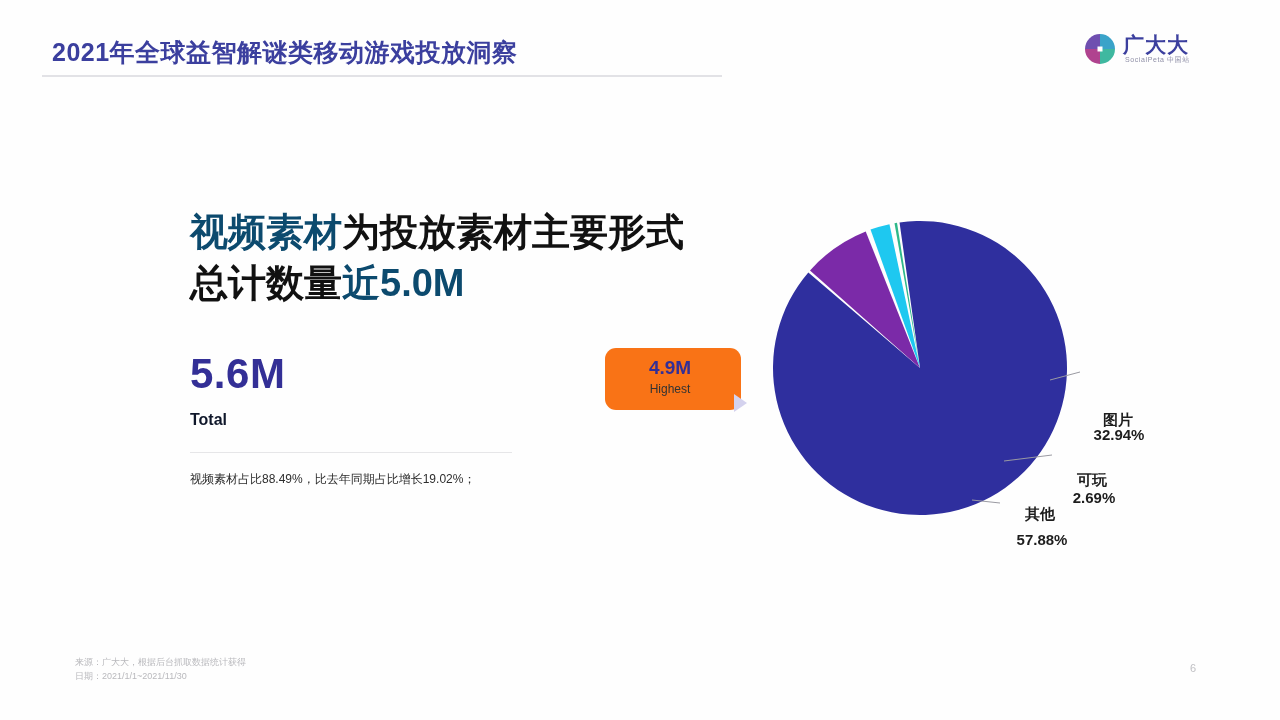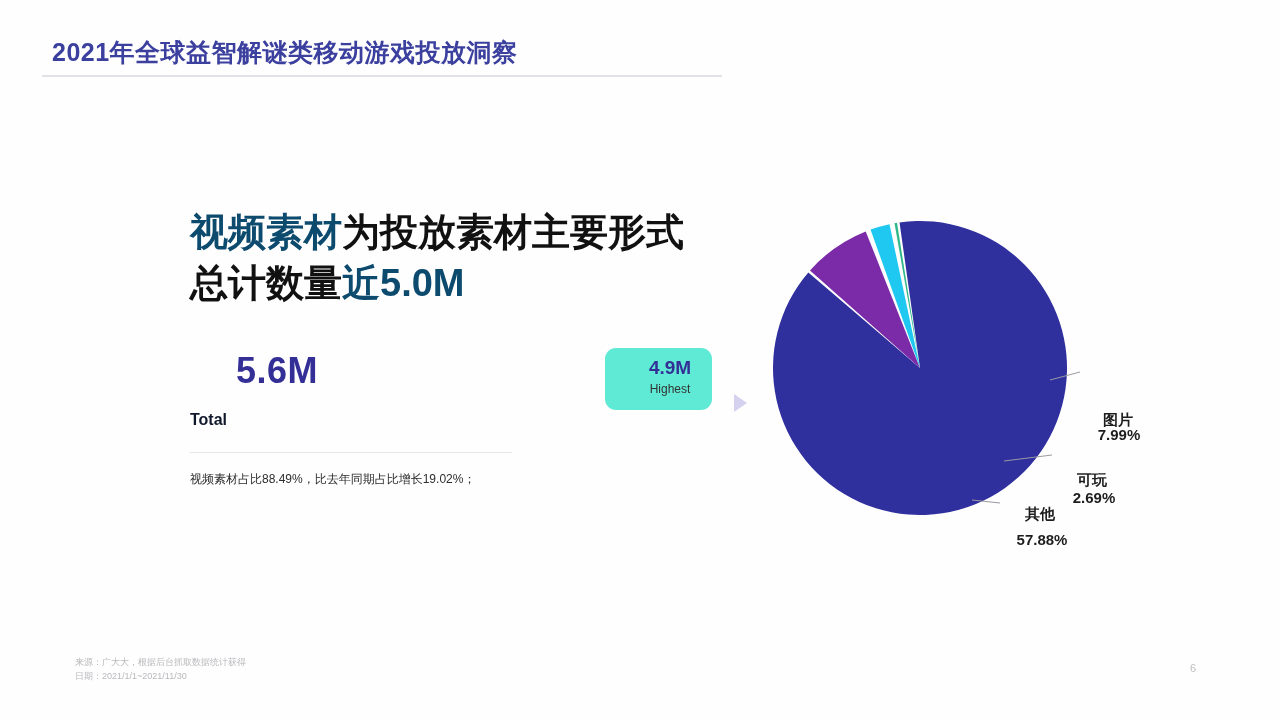--- a/index.html
+++ b/index.html
@@ -38,40 +38,40 @@
   
   .headline{
     position:absolute;left:190px;top:207px;width:580px;
     font-size:38px;font-weight:bold;line-height:1.33;color:#111111;
     white-space:nowrap;
   }
   .hl-accent{color:#0c4a6e;}
 
   .big-stat{
     position:absolute;left:190px;top:350px;
-    font-size:36px;font-weight:bold;color:#332f96;letter-spacing:0.5px;margin-left:46px;
+    font-size:42px;font-weight:bold;color:#332f96;letter-spacing:0.5px;
   }
   .big-stat-label{
     position:absolute;left:190px;top:411px;
     font-size:16px;font-weight:bold;color:#0f172a;
   }
   .left-divider{
     position:absolute;left:190px;top:452px;width:322px;height:1px;
     background:#e6e6e8;
   }
   .desc{
     position:absolute;left:190px;top:470px;width:360px;
     font-size:12px;line-height:1.55;color:#2d2d2d;
   }
   .desc div{white-space:nowrap;}
 
   
   .bubble{
-    position:absolute;left:605px;top:348px;width:107px;height:62px;
-    background:#5eead4;border-radius:11px;
+    position:absolute;left:605px;top:348px;width:136px;height:62px;
+    background:#f97316;border-radius:11px;
   }
   .bubble-tail{
     position:absolute;left:734px;top:394px;width:0;height:0;
     border-top:9px solid transparent;
     border-bottom:9px solid transparent;
     border-left:13px solid #d4d2ee;
   }
   .bubble-value{
     position:absolute;left:0;top:9px;width:130px;text-align:center;
     font-size:19px;font-weight:bold;color:#332f96;
@@ -109,20 +109,31 @@
 </style>
 </head>
 <body>
 
 <div class="slide">
 
   <div class="header">
     <div class="slide-title">2021年全球益智解谜类移动游戏投放洞察</div>
     <div class="title-rule"></div>
 
+    <div class="logo">
+      <svg class="logo-mark" viewBox="0 0 30 30">
+        <path d="M15 15 L15 0 A15 15 0 0 0 0 15 Z" fill="#6f4fb0"></path>
+        <path d="M15 15 L30 15 A15 15 0 0 0 15 0 Z" fill="#3aa3c9"></path>
+        <path d="M15 15 L15 30 A15 15 0 0 0 30 15 Z" fill="#3fb8a0"></path>
+        <path d="M15 15 L0 15 A15 15 0 0 0 15 30 Z" fill="#b0438f"></path>
+        <rect x="12.5" y="12.5" width="5" height="5" fill="#ffffff"></rect>
+      </svg>
+      <div class="logo-text">广大大</div>
+      <div class="logo-sub">SocialPeta 中国站</div>
+    </div>
   </div>
 
   <div class="headline">
     <div><span class="hl-accent">视频素材</span><span>为投放素材主要形式</span></div>
     <div><span>总计数量</span><span class="hl-accent">近5.0M</span></div>
   </div>
 
   <div class="big-stat">5.6M</div>
   <div class="big-stat-label">Total</div>
   <div class="left-divider"></div>
@@ -148,21 +159,21 @@
       <g id="pie-leaders" stroke="#9a9aa2" stroke-width="1" fill="none">
         <path d="M1050 380 L1080 372" transform="translate(-755,-205)"></path>
         <path d="M1004 461 L1052 455" transform="translate(-755,-205)"></path>
         <path d="M972 500 L1000 503" transform="translate(-755,-205)"></path>
       </g>
     </svg>
 
   </div>
 
   <div class="cat-label cat-name lb-img-name">图片</div>
-  <div class="cat-label cat-val lb-img-val">7.99%</div>
+  <div class="cat-label cat-val lb-img-val">32.94%</div>
 
   <div class="cat-label cat-name lb-play-name">可玩</div>
   <div class="cat-label cat-val lb-play-val">2.69%</div>
 
   <div class="cat-label cat-name lb-other-name">其他</div>
   <div class="cat-label cat-val lb-other-val">57.88%</div>
 
   <div class="footer">
     <div>来源：广大大，根据后台抓取数据统计获得</div>
     <div>日期：2021/1/1~2021/11/30</div>

